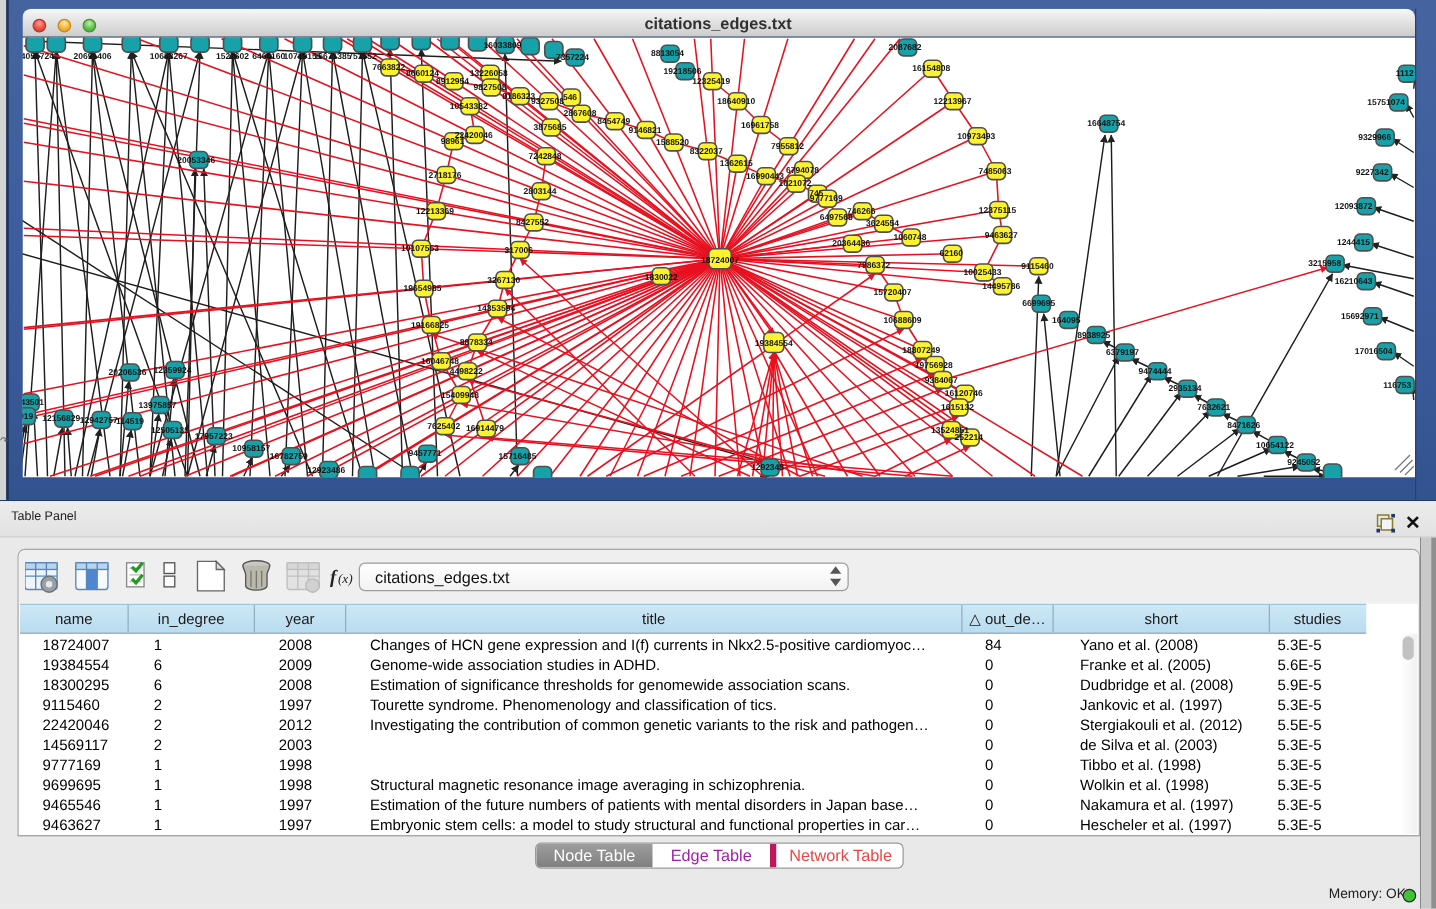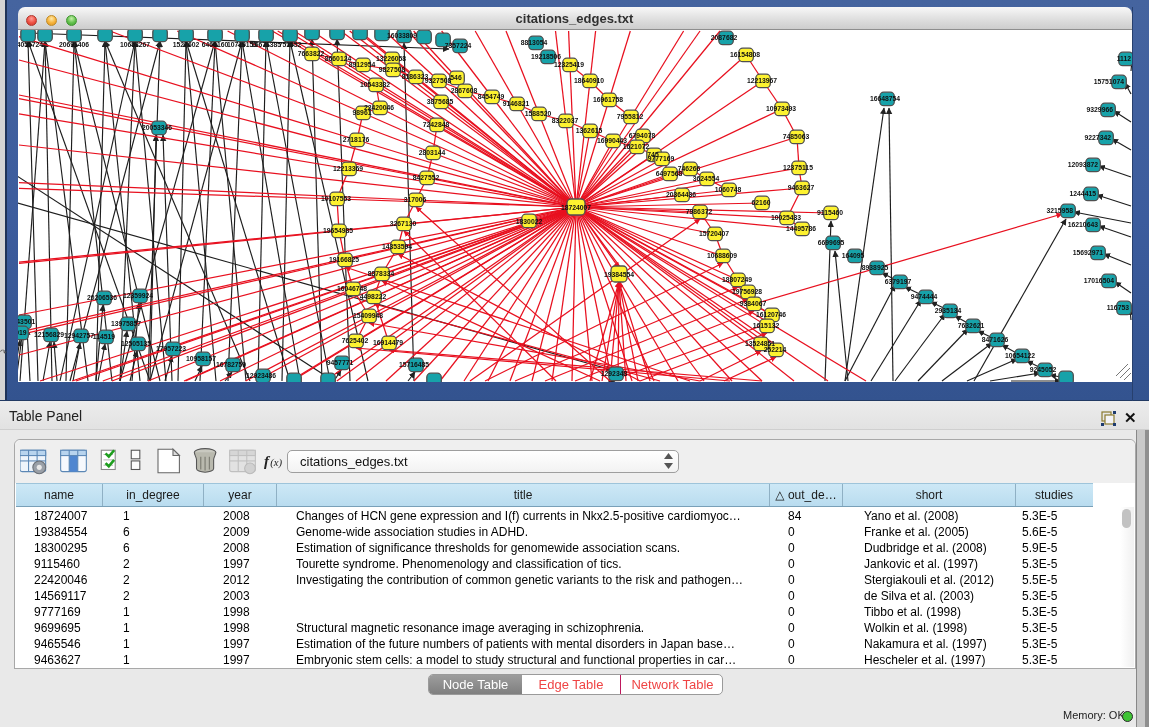--- a/index.html
+++ b/index.html
@@ -608,21 +608,21 @@
       <line x1="1116" y1="376" x2="1128" y2="364"></line>
       <line x1="1120" y1="378" x2="1130" y2="368"></line>
       <line x1="1124" y1="380" x2="1131" y2="373"></line>
     </g>
 </svg>
 <div style="position:absolute;left:0;top:348px;width:4px;height:9px;color:#555;font-size:8px">↷</div>
 <div style="position:absolute;left:571px;top:400px;width:9px;height:5px;color:#9fb0cc;font-size:8px;line-height:5px">▴</div>
 
 <div style="position:absolute;left:0;top:401px;width:1149px;height:326px;background:#e9e9e9"></div>
 <div style="position:absolute;left:0;top:401px;width:1149px;height:29px;background:linear-gradient(180deg,#ececec,#e2e2e2);border-bottom:1px solid #cfcfcf"></div>
-<div style="position:absolute;left:9px;top:408px;font-size:14px;color:#222">Table Panel</div>
+<div style="position:absolute;left:9px;top:408px;font-size:10px;color:#222">Table Panel</div>
 
 <svg style="position:absolute;left:1101px;top:411px" width="16" height="16">
     <rect x="1" y="1" width="9" height="9" fill="none" stroke="#8a7a30" stroke-width="1.2"></rect>
     <rect x="4" y="4" width="9" height="9" fill="#f4f4f8" stroke="#8a7a30" stroke-width="1.2"></rect>
     <rect x="12" y="0" width="3" height="3" fill="#1d3a6e"></rect>
     <rect x="0" y="12" width="3" height="3" fill="#1d3a6e"></rect>
     <rect x="12" y="12" width="3" height="3" fill="#1d3a6e"></rect>
   </svg>
 <div style="position:absolute;left:1124px;top:409px;font-size:15px;font-weight:bold;color:#111">✕</div>
 
@@ -784,20 +784,20 @@
     <span style="left:848px">Hescheler et al. (1997)</span>
 <span style="left:1006px">5.3E-5</span>
   </div>
 
 <div style="position:absolute;left:1120px;top:507px;width:14px;height:160px;background:linear-gradient(90deg,#ffffff,#f0f0f0)"></div>
 <div style="position:absolute;left:1122px;top:509px;width:9px;height:19px;background:#c2c2c2;border-radius:5px"></div>
 <div style="position:absolute;left:14px;top:668px;width:1122px;height:1px;background:#a8a8a8"></div>
 
 <div style="position:absolute;left:428px;top:674px;width:295px;height:21px;border:1px solid #9a9a9a;border-radius:5px;background:#fff;overflow:hidden;font-size:13px;line-height:20px;text-align:center">
  <div style="position:absolute;left:0;top:0;width:93px;height:100%;background:linear-gradient(180deg,#9d9d9d,#7f7f7f);color:#fff">Node Table</div>
- <div style="position:absolute;left:93px;top:0;width:99px;height:100%;color:#ef4444;border-right:1px solid #be185d">Edge Table</div>
+ <div style="position:absolute;left:93px;top:0;width:99px;height:100%;color:#a21caf;border-right:5px solid #be185d">Edge Table</div>
  <div style="position:absolute;left:192px;top:0;width:103px;height:100%;color:#ef4444">Network Table</div>
 </div>
 
 <div style="position:absolute;left:1063px;top:709px;font-size:11px;color:#222">Memory: OK</div>
 <div style="position:absolute;left:1122px;top:711px;width:11px;height:11px;border-radius:50%;background:#3fc435;border:1px solid #2a2a2a"></div>
 <div style="position:absolute;left:1136px;top:430px;width:1px;height:297px;background:#888"></div>
 <div style="position:absolute;left:1137px;top:430px;width:8px;height:297px;background:#c9c9c9"></div>
 <div style="position:absolute;left:1145px;top:430px;width:4px;height:297px;background:#8f8f8f"></div>
 </body></html>

